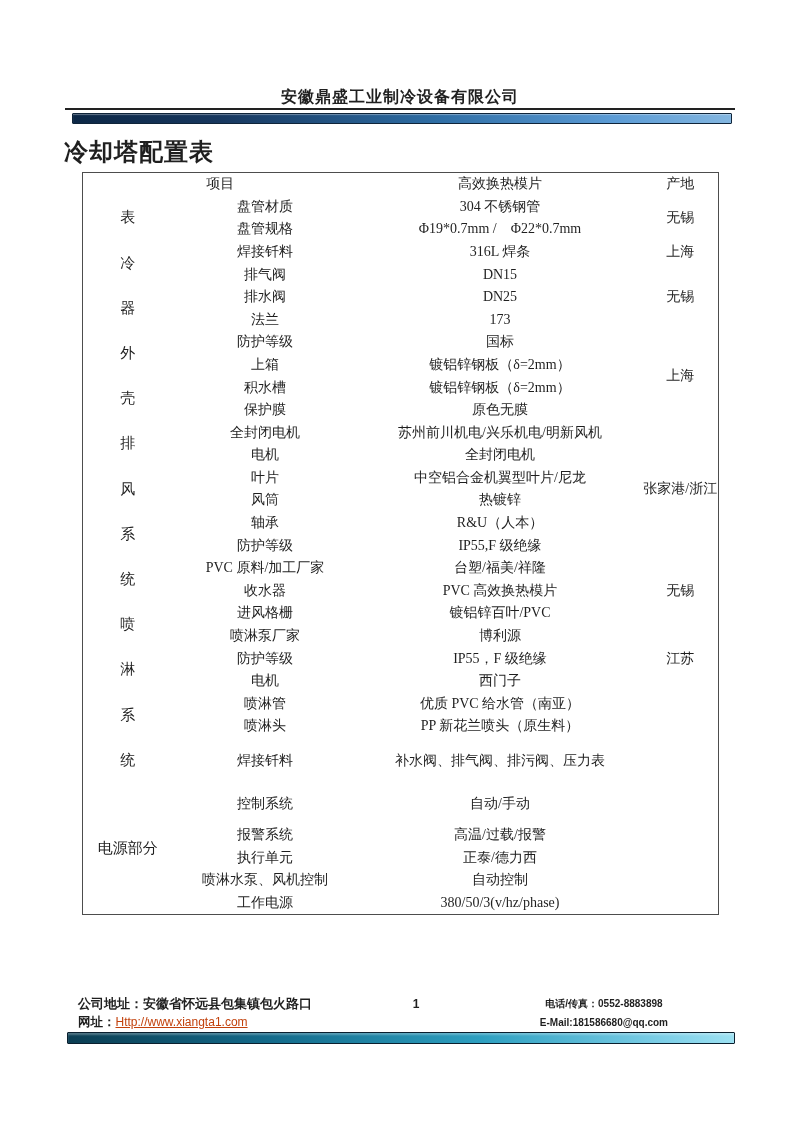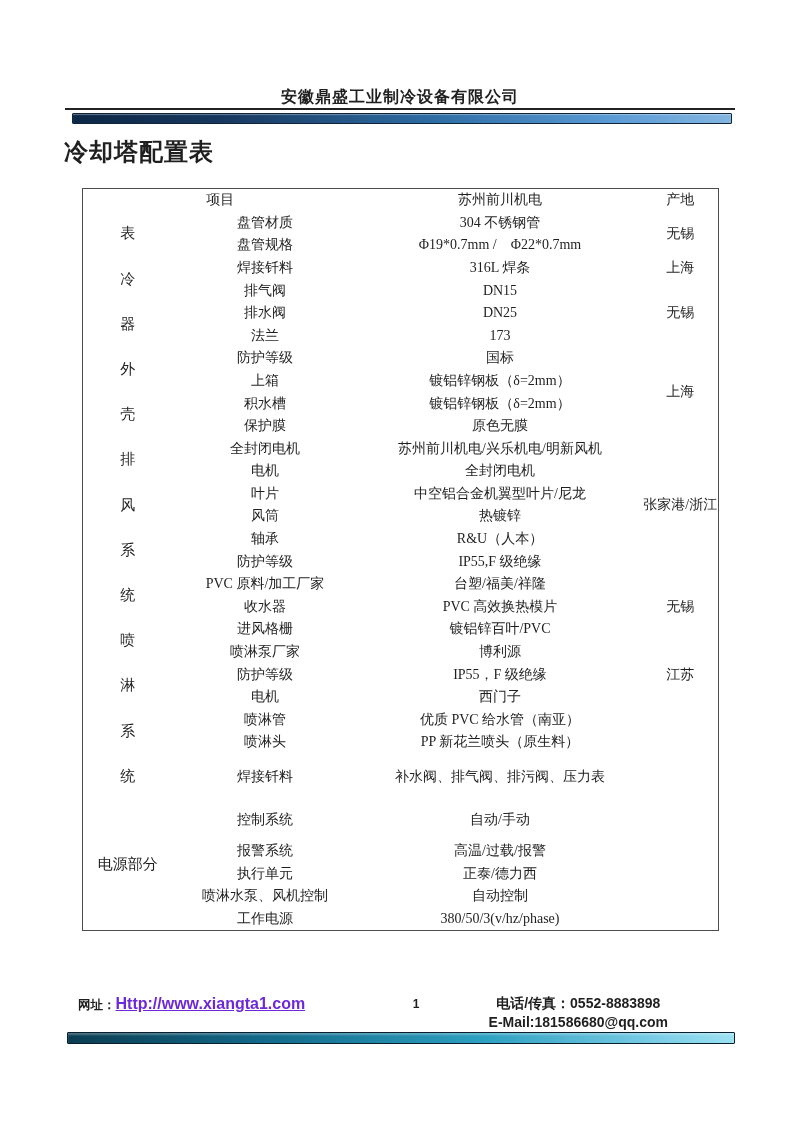--- a/index.html
+++ b/index.html
@@ -25,21 +25,21 @@
   }
 
   
   .page-title{
     position:absolute;left:64px;top:136px;
     font-size:24px;font-weight:bold;letter-spacing:1px;
   }
 
   
   .cfg-table{
-    position:absolute;left:82px;top:188px;width:636px;
+    position:absolute;left:82px;top:172px;width:636px;
     border-collapse:collapse;table-layout:fixed;
     border:1.2px solid #4d4d4d;
     font-size:14px;
   }
   .cfg-table td{
     text-align:center;vertical-align:middle;padding:0;line-height:1.15;
   }
   .cfg-table tr{height:22.6px;}
   .cfg-table tr.hdr{height:23px;}
   .cfg-table tr.row-tall{height:46px;}
@@ -52,30 +52,30 @@
 
   
   .doc-footer{
     position:absolute;left:78px;top:994px;width:590px;
     display:flex;justify-content:space-between;align-items:flex-start;
   }
   .footer-left{font-size:13px;font-weight:bold;line-height:19px;white-space:nowrap;}
   .footer-left .url-line{font-size:12.5px;}
   .website-link{
     font-family:"Liberation Sans","DejaVu Sans",sans-serif;
-    color:#6d28d9;text-decoration:underline;font-weight:bold;font-size:16px;
+    color:#c2410c;text-decoration:underline;font-weight:normal;font-size:12px;
   }
   .page-number{
     position:absolute;left:318px;top:3px;width:40px;text-align:center;
     font-family:"Liberation Sans","DejaVu Sans",sans-serif;
     font-size:12px;font-weight:bold;
   }
   .footer-right{
     font-family:"Liberation Sans","DejaVu Sans",sans-serif;
-    font-size:14px;font-weight:bold;text-align:center;line-height:19px;white-space:nowrap;
+    font-size:10px;font-weight:bold;text-align:center;line-height:19px;white-space:nowrap;
   }
   .bottom-bar{
     position:absolute;left:67px;top:1032px;width:666px;height:10px;
     background:linear-gradient(to right,#0b3d52 0%,#136a8a 30%,#2d9fc0 62%,#7fd0e8 90%,#9ce1f2 100%);
     border:1.2px solid #0a1f2e;border-radius:1px;
     box-shadow:inset 0 2px 2px rgba(255,255,255,.28);
   }
 </style>
 </head>
 <body>
@@ -90,21 +90,21 @@
   <table class="cfg-table">
     <colgroup>
       <col class="col-g">
         <col class="col-i">
         <col class="col-v">
         <col class="col-o">
     </colgroup>
     <tbody>
       <tr class="hdr">
         <td colspan="2">项目</td>
-        <td>苏州前川机电</td>
+        <td>高效换热模片</td>
         <td>产地</td>
       </tr>
     <tr>
           <td class="col-group" rowspan="2">表</td>
           <td class="col-item">盘管材质</td>
           <td class="col-value">304 不锈钢管</td>
           <td class="col-origin" rowspan="2">无锡</td>
         </tr>
         <tr>
           <td class="col-item">盘管规格</td>
@@ -259,20 +259,21 @@
         <tr>
           <td class="col-item">工作电源</td>
           <td class="col-value">380/50/3(v/hz/phase)</td>
           <td class="col-origin"></td>
         </tr>
       </tbody>
   </table>
 
   <div class="doc-footer">
     <div class="footer-left">
+      <div>公司地址：安徽省怀远县包集镇包火路口</div>
       <div class="url-line">
         <span>网址：</span><a href="#" class="website-link">Http://www.xiangta1.com</a>
       </div>
     </div>
     <div class="page-number">1</div>
     <div class="footer-right">
       <div>电话/传真：0552-8883898</div>
       <div>E-Mail:181586680@qq.com</div>
     </div>
   </div>

